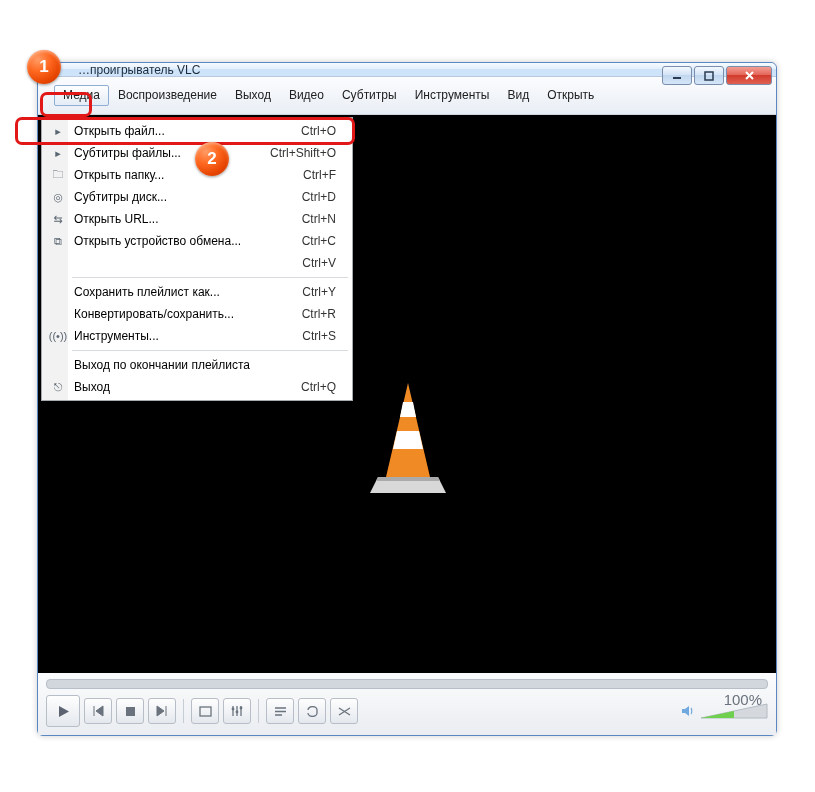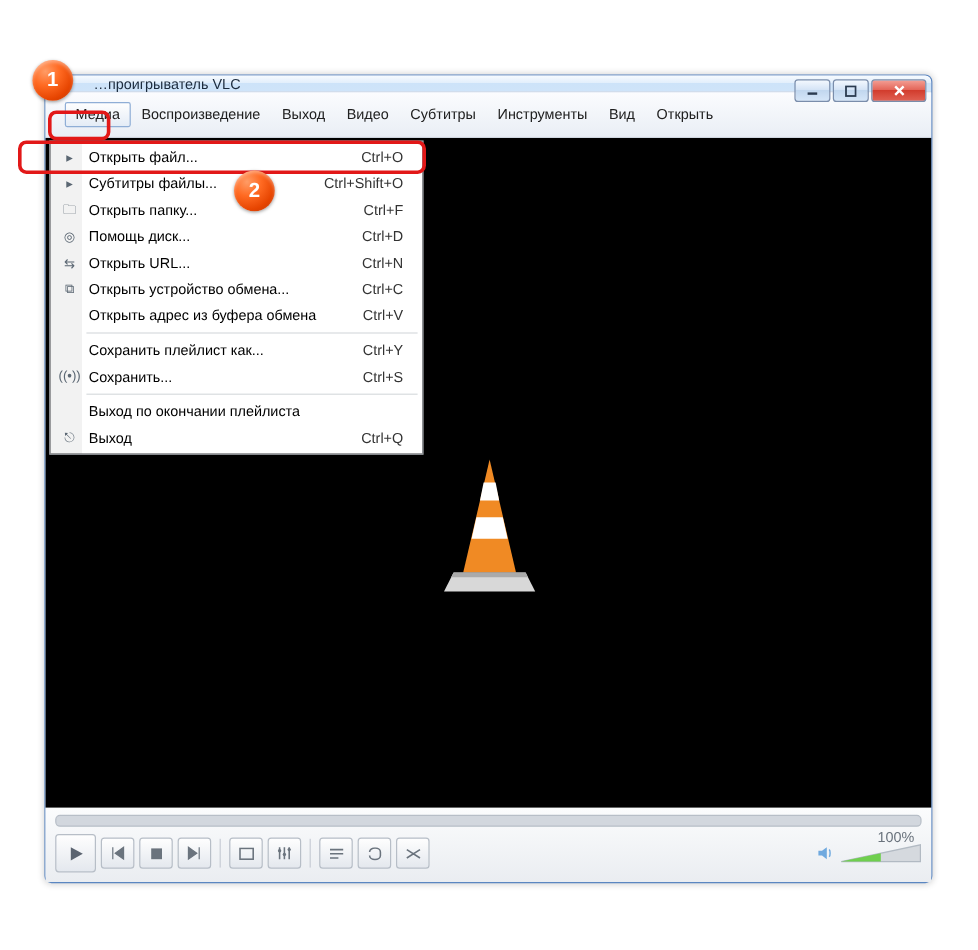--- a/index.html
+++ b/index.html
@@ -98,21 +98,21 @@
     background: linear-gradient(to bottom,#fefefe,#e4e8ee);
     border-radius: 3px;
     height: 26px; width: 28px;
     display: flex; align-items: center; justify-content: center;
     color: #4b5560;
     font-size: 12px;
   }
   .ctrl-btn.big { height: 32px; width: 34px; font-size: 14px; color:#5b6470;}
   .ctrl-sep { width:1px; height:24px; background:#c7cdd5; margin:0 3px; }
   .vol-wrap { margin-left: auto; display: flex; align-items: center; gap: 4px; position: relative; }
-  .vol-pct { font-size: 12px; color:#6a737d; position:absolute; right:6px; top:-9px;}
+  .vol-pct { font-size: 15px; color:#6a737d; position:absolute; right:6px; top:-9px;}
   .vol-tri {
     width: 68px; height: 22px; position: relative;
   }
   
   .dropdown {
     position: absolute;
     left: 41px;
     top: 117px;
     width: 312px;
     background: linear-gradient(to right,#f2f2f2 0,#f2f2f2 26px,#ffffff 26px);
@@ -285,47 +285,51 @@
     <span class="dd-label">Субтитры файлы...</span>
     <span class="dd-shortcut">Ctrl+Shift+O</span>
   </div>
   <div class="dd-row">
     <span class="dd-icon">🗀</span>
     <span class="dd-label">Открыть папку...</span>
     <span class="dd-shortcut">Ctrl+F</span>
   </div>
   <div class="dd-row">
     <span class="dd-icon">◎</span>
-    <span class="dd-label">Помощь диск...</span>
+    <span class="dd-label">Субтитры диск...</span>
     <span class="dd-shortcut">Ctrl+D</span>
   </div>
   <div class="dd-row">
     <span class="dd-icon">⇆</span>
     <span class="dd-label">Открыть URL...</span>
     <span class="dd-shortcut">Ctrl+N</span>
   </div>
   <div class="dd-row">
     <span class="dd-icon">⧉</span>
     <span class="dd-label">Открыть устройство обмена...</span>
     <span class="dd-shortcut">Ctrl+C</span>
   </div>
   <div class="dd-row">
     <span class="dd-icon"></span>
-    <span class="dd-label">Открыть адрес из буфера обмена</span>
     <span class="dd-shortcut">Ctrl+V</span>
   </div>
   <div class="dd-sep"></div>
   <div class="dd-row">
     <span class="dd-icon"></span>
     <span class="dd-label">Сохранить плейлист как...</span>
     <span class="dd-shortcut">Ctrl+Y</span>
   </div>
   <div class="dd-row">
+    <span class="dd-icon"></span>
+    <span class="dd-label">Конвертировать/сохранить...</span>
+    <span class="dd-shortcut">Ctrl+R</span>
+  </div>
+  <div class="dd-row">
     <span class="dd-icon">((•))</span>
-    <span class="dd-label">Сохранить...</span>
+    <span class="dd-label">Инструменты...</span>
     <span class="dd-shortcut">Ctrl+S</span>
   </div>
   <div class="dd-sep"></div>
   <div class="dd-row">
     <span class="dd-icon"></span>
     <span class="dd-label">Выход по окончании плейлиста</span>
     <span class="dd-shortcut"></span>
   </div>
   <div class="dd-row">
     <span class="dd-icon">⎋</span>

